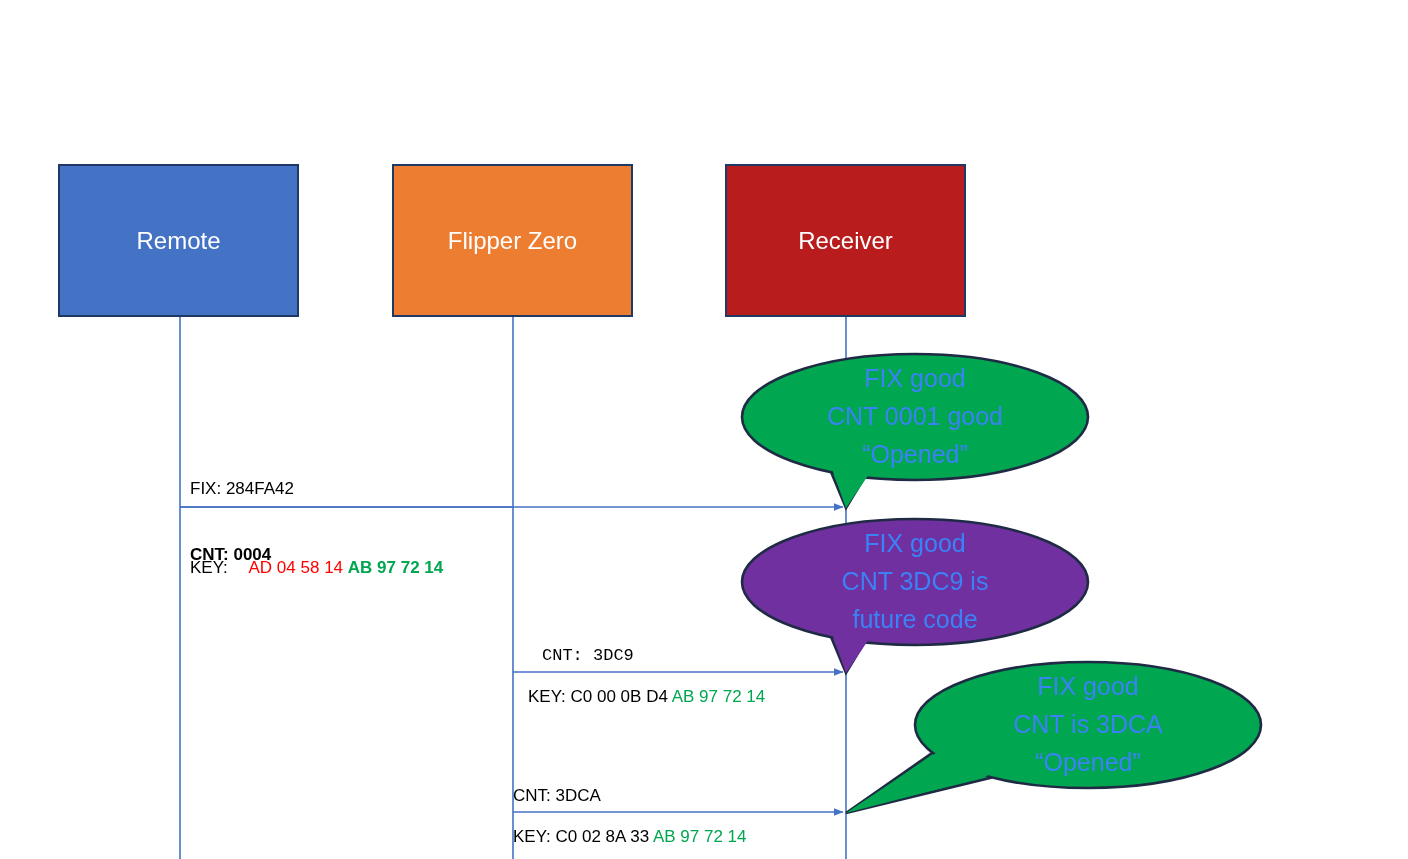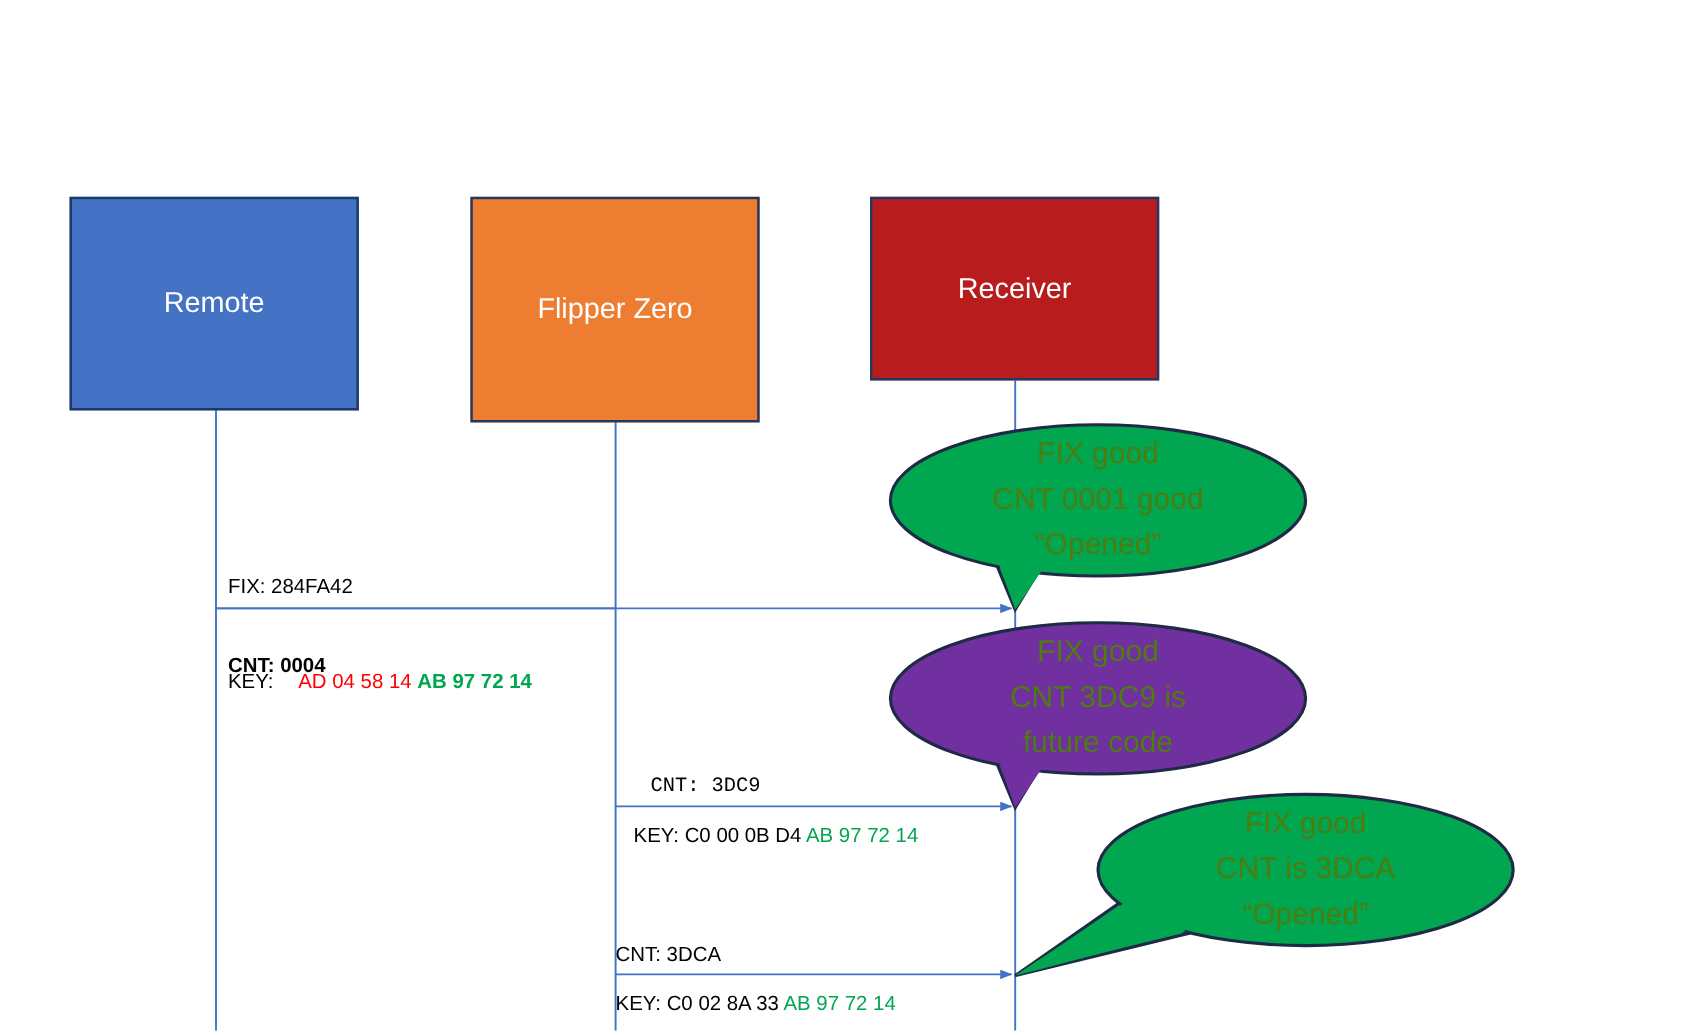--- a/index.html
+++ b/index.html
@@ -79,21 +79,21 @@
     font-weight: bold;
   }
   .key-red-bold {
     color: #FF0000;
     margin-left: 16px;
   }
 
   
   .callout-text {
     position: absolute;
-    color: #4d7c0f;
+    color: #3b82f6;
     font-size: 25px;
     line-height: 38px;
     text-align: center;
     white-space: nowrap;
     pointer-events: none;
   }
 </style>
 </head>
 <body>
 
@@ -129,25 +129,25 @@
       <path d="M 846 673 L 826 617 L 884 617 Z" fill="#7030A0" stroke="none"></path>
     </g>
 
     <g>
       <path d="M 846 813 L 955 737 L 990 778 Z" fill="#00A650" stroke="#1F2A44" stroke-width="2.6"></path>
       <ellipse cx="1088" cy="725" rx="173" ry="63" fill="#00A650" stroke="#1F2A44" stroke-width="2.6"></ellipse>
       <path d="M 846 813 L 957 739 L 988 776 Z" fill="#00A650" stroke="none"></path>
     </g>
   </svg>
 
-  <div class="actor-box" style="left:58px; top:164px; width:241px; height:178px; background:#4472C4;">
+  <div class="actor-box" style="left:58px; top:164px; width:241px; height:153px; background:#4472C4;">
     <span class="actor-label">Remote</span>
   </div>
 
-  <div class="actor-box" style="left:392px; top:164px; width:241px; height:188px; background:#ED7D31;">
+  <div class="actor-box" style="left:392px; top:164px; width:241px; height:153px; background:#ED7D31;">
     <span class="actor-label">Flipper Zero</span>
   </div>
 
   <div class="actor-box" style="left:725px; top:164px; width:241px; height:153px; background:#b91c1c;">
     <span class="actor-label">Receiver</span>
   </div>
 
   <div class="msg-text" style="left:190px; top:470px;">FIX: 284FA42</div>
 
   <div class="msg-text" style="left:190px; top:536px;font-weight:bold;">CNT: 0004</div>

